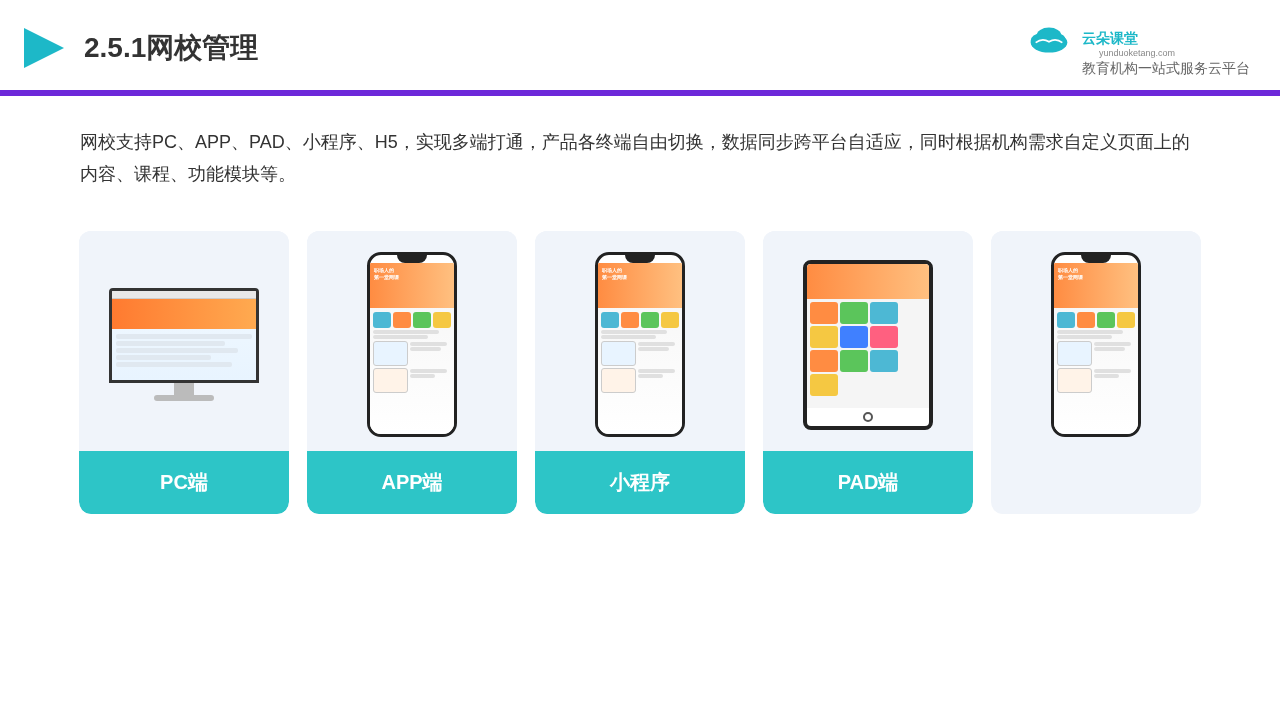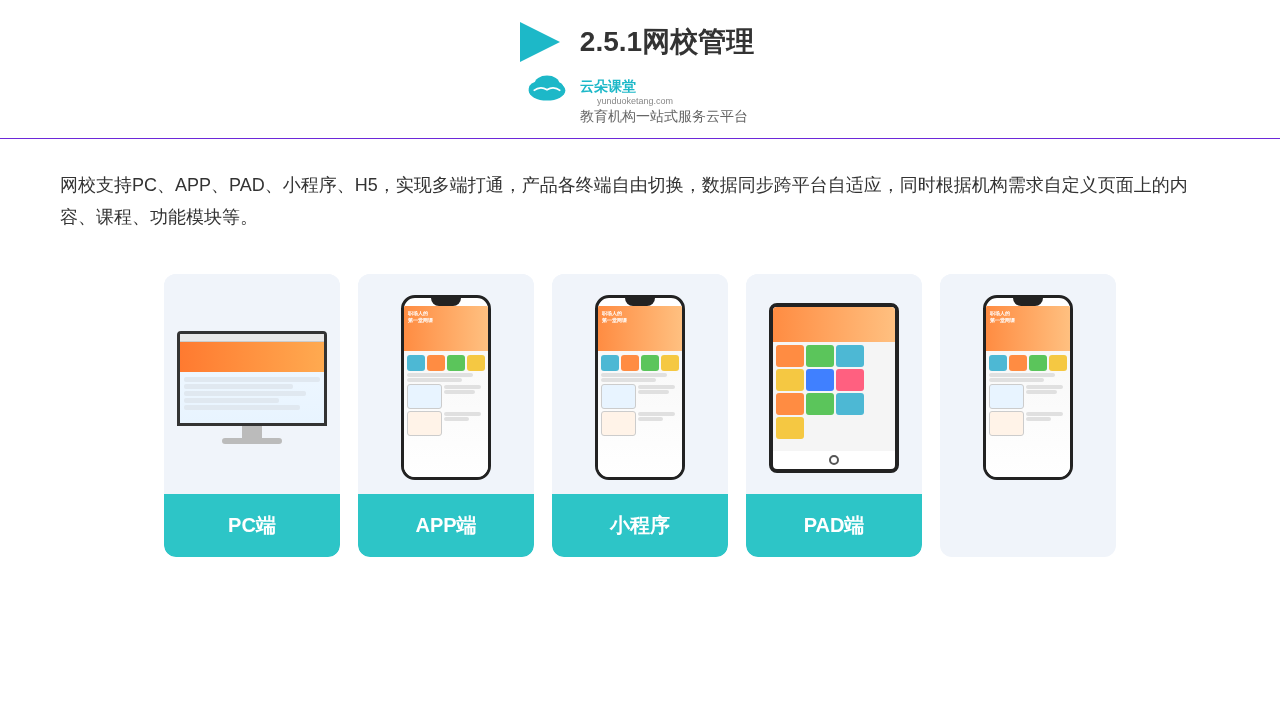--- a/index.html
+++ b/index.html
@@ -11,22 +11,21 @@
       overflow: hidden;
       position: relative;
     }
 
     
     .header {
       display: flex;
       align-items: center;
       justify-content: space-between;
       padding: 18px 30px 12px 20px;
-      border-bottom: 1px solid #6d28d9;
-      flex-direction: column;
+      border-bottom: 6px solid #6d28d9;
     }
 
     .header-left {
       display: flex;
       align-items: center;
       gap: 16px;
     }
 
     .play-icon {
       width: 48px;
@@ -34,38 +33,38 @@
     }
 
     .page-title {
       font-size: 28px;
       font-weight: bold;
       color: #333;
     }
 
     
     .description {
-      padding: 30px 80px 20px 60px;
+      padding: 30px 80px 20px 80px;
       font-size: 18px;
       color: #333;
       line-height: 1.8;
     }
 
     
     .cards-container {
       display: flex;
       gap: 18px;
       padding: 20px 50px;
       justify-content: center;
     }
 
     .card {
       background: #f0f4fa;
       border-radius: 12px;
-      width: 176px;
+      width: 210px;
       display: flex;
       flex-direction: column;
       align-items: center;
       overflow: hidden;
     }
 
     .card-image-area {
       width: 100%;
       height: 220px;
       display: flex;

